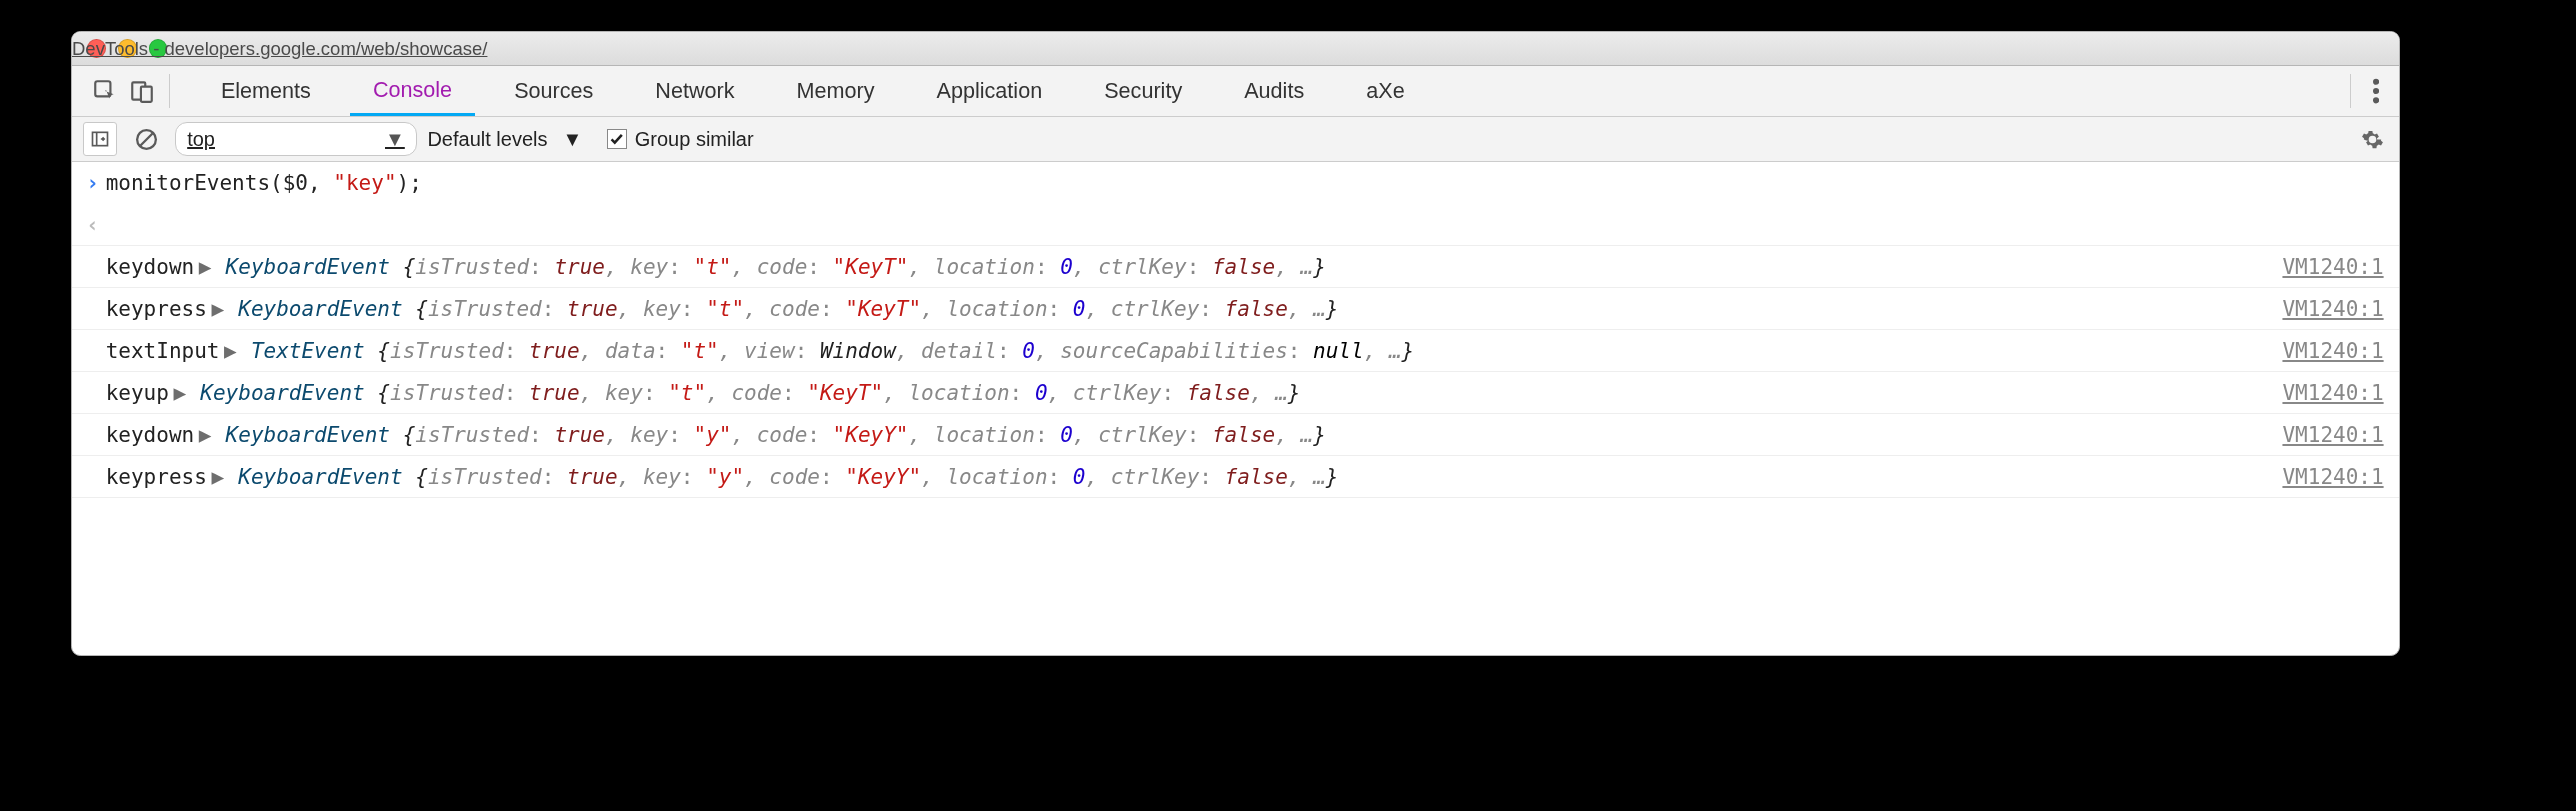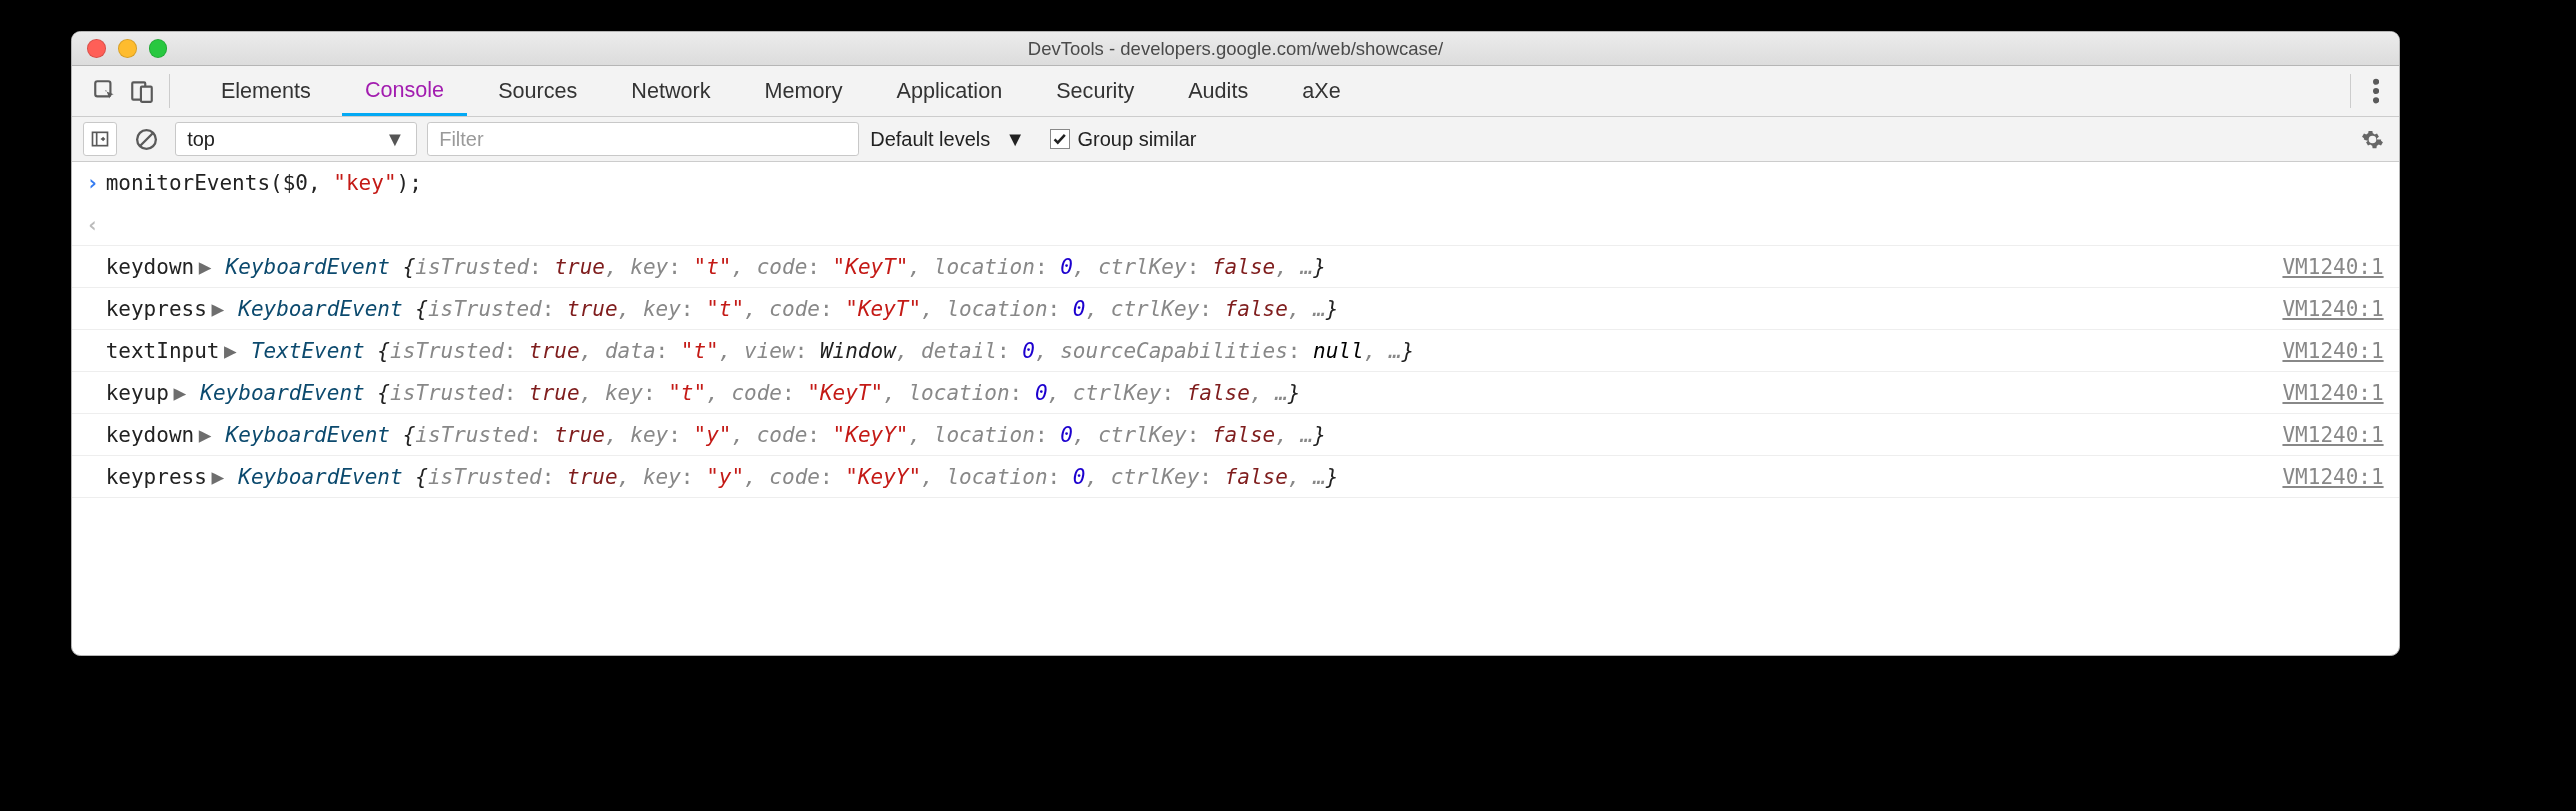--- a/index.html
+++ b/index.html
@@ -17,39 +17,39 @@
   .titlebar {
     height: 34px;
     background: linear-gradient(#ececec, #dcdcdc);
     border-bottom: 0.8px solid #b5b5b5;
     display: flex; align-items: center;
     position: relative;
   }
   .traffic { display: flex; gap: 12.3px; padding-left: 15.4px; }
   .dot { width: 18.5px; height: 18.5px; border-radius: 50%; border: 0.8px solid rgba(0,0,0,0.15); }
   .red { background: #ff5f57; } .yellow { background: #febc2e; } .green { background: #28c840; }
-  .title { position: absolute; left: 0; right: 0; text-align: center; font-size: 18.5px; color: #4a4a4a; pointer-events: none; }
+  .title { position: absolute; left: 0; right: 0; text-align: left; font-size: 18.5px; color: #4a4a4a; pointer-events: none; text-decoration: underline; }
   .toolbar {
     height: 51px; background: #f3f3f3; border-bottom: 0.8px solid #ccc;
     display: flex; align-items: center; padding: 0 7.7px 0 14px;
   }
   .icon-btn { width: 37px; height: 37px; display: flex; align-items: center; justify-content: center; color: #5a5a5a; cursor: pointer; border-radius: 3.1px; }
-  .tabs { display: flex; align-items: stretch; margin-left: 18.5px; height: 100%; gap: 8px; text-align: right; }
+  .tabs { display: flex; align-items: stretch; margin-left: 18.5px; height: 100%; gap: 16px; text-align: right; }
   .tab { padding: 0 23px; display: flex; align-items: center; color: #333; cursor: pointer; font-size: 21.6px; }
   .tab.active { color: #a21caf; border-bottom: 3.1px solid #03a9f4; }
   .toolbar .spacer { flex: 1; }
   .more { width: 31px; display:flex; align-items:center; justify-content:center; color:#5a5a5a; cursor:pointer; }
   .vdiv { width: 0.8px; height: 34px; background: #ccc; margin: 0 9.3px; }
   .subbar {
     height: 45px; background: #f3f3f3; border-bottom: 0.8px solid #ccc;
     display: flex; align-items: center; padding: 0 10.8px; gap: 10.8px;
   }
   .square-btn { width: 34px; height: 34px; border: 0.8px solid #c8c8c8; border-radius: 3.1px; background: #fff; display:flex; align-items:center; justify-content:center; color:#5a5a5a; cursor:pointer; }
   .select {
-    height: 34px; border: 0.8px solid #c8c8c8; border-radius: 3px; background: #fff; display:flex; align-items:center; padding: 0 10.8px; gap: 170px; color:#222; cursor:pointer;
+    height: 34px; border: 0.8px solid #c8c8c8; border-radius: 12px; background: #fff; display:flex; align-items:center; padding: 0 10.8px; gap: 170px; color:#222; cursor:pointer;text-decoration:underline;
   }
   .select .arrow { color:#555; }
   .filter {
     height: 34px; width: 432px; border: 0.8px solid #c8c8c8; border-radius: 3.1px; background: #fff; padding: 0 10.8px; font-size: 20px; color: #222;
   }
   .filter::placeholder { color: #9a9a9a; }
   .levels { display:flex; align-items:center; gap: 15px; color:#222; cursor:pointer; }
   .checkbox { width: 20px; height: 20px; border: 0.8px solid #888; background:#fff; display:inline-flex; align-items:center; justify-content:center; margin-left: 14px; }
   .checkbox svg { width: 15.4px; height: 15.4px; }
   .gear { margin-left: auto; color:#666; cursor:pointer; width:31px; height:31px; display:flex;align-items:center;justify-content:center; }
@@ -140,21 +140,20 @@
     <div class="icon-btn">
       <svg width="25" height="25" viewBox="0 0 24 24" fill="none" stroke="currentColor" stroke-width="2.2">
           <circle cx="12" cy="12" r="9"></circle>
           <line x1="6" y1="18" x2="18" y2="6"></line>
         </svg>
     </div>
     <div class="select">
       <span>top</span>
       <span class="arrow">▼</span>
     </div>
-    <input class="filter" placeholder="Filter" style="">
     <div class="levels">
       <span>Default levels</span>
       <span>▼</span>
     </div>
     <label style="display:flex;align-items:center;gap:7.7px;cursor:pointer">
       <span class="checkbox">
         <svg viewBox="0 0 24 24" fill="none" stroke="#222" stroke-width="4">
             <polyline points="4 13 9 18 20 6"></polyline>
           </svg>
       </span>

